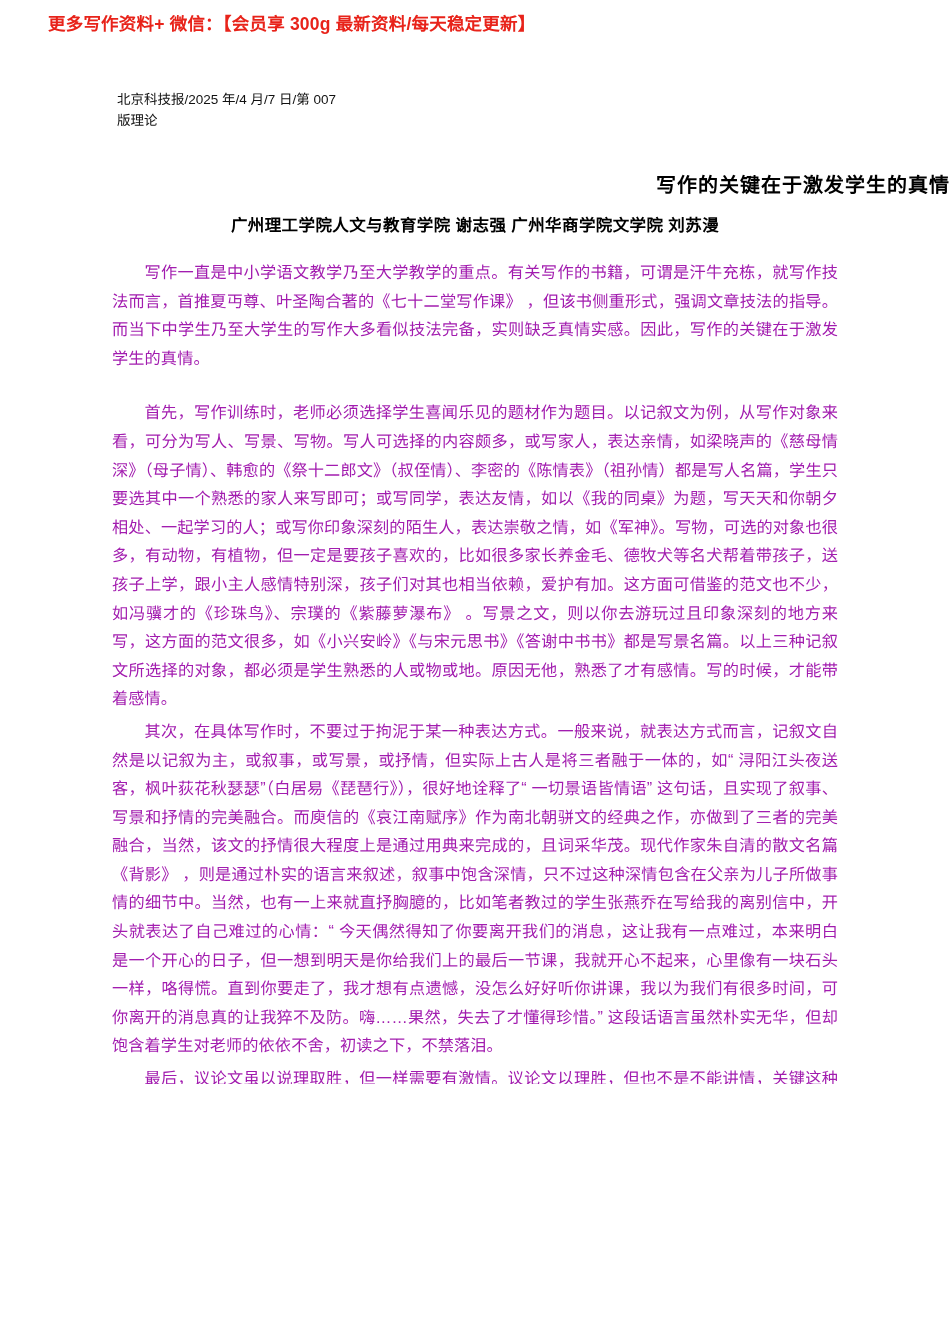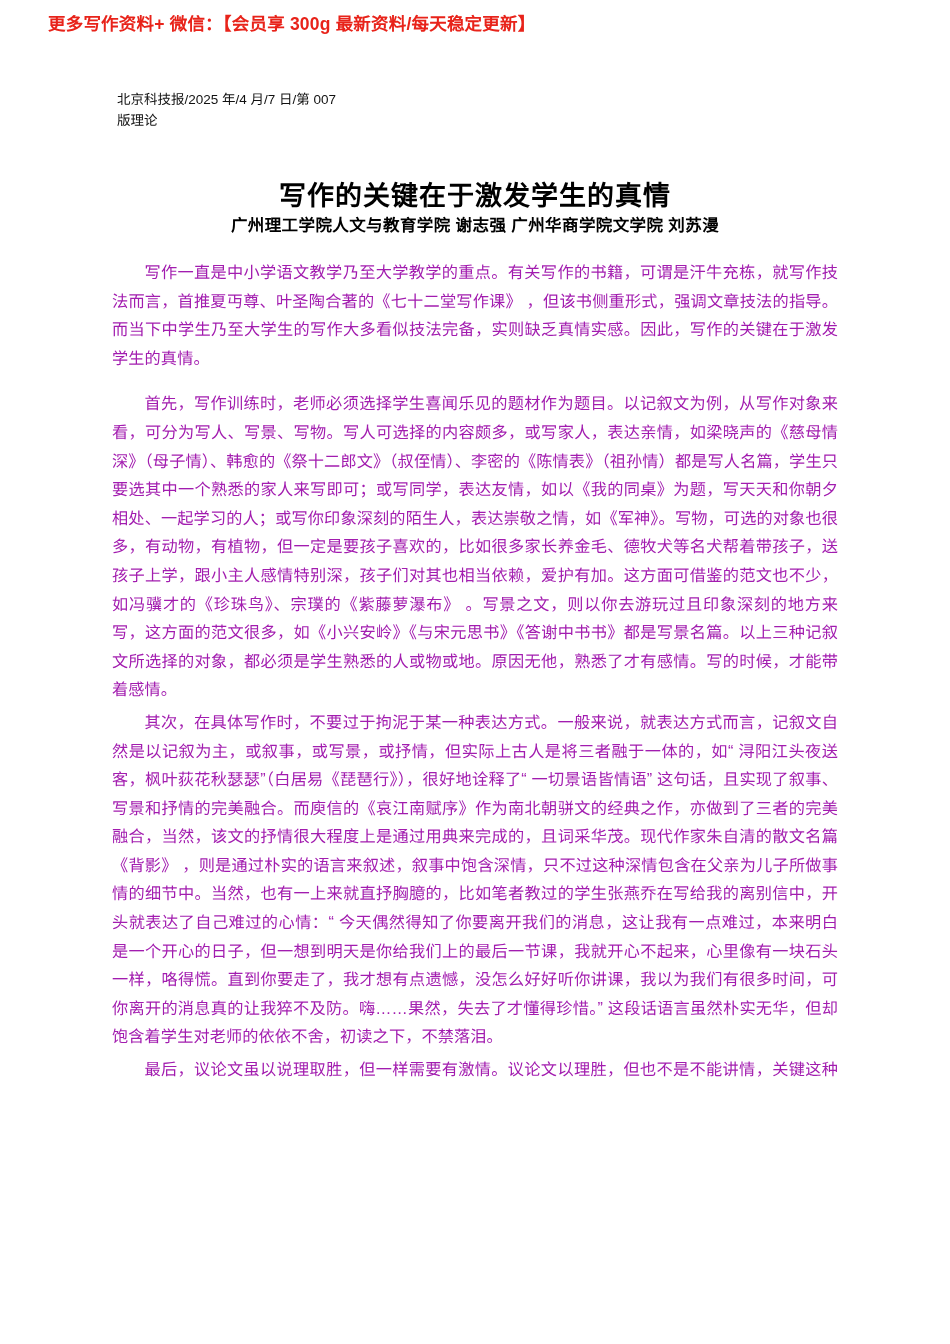--- a/index.html
+++ b/index.html
@@ -47,22 +47,22 @@
     line-height: 21px;
     color: #111111;
   }
 
   
   .article-title {
     position: absolute;
     left: 0;
     top: 156px;
     width: 950px;
-    text-align: center;
-    font-size: 27px;
+    text-align: right;
+    font-size: 20px;
     font-weight: bold;
     letter-spacing: 1px;
     color: #000000;
   }
 
   
   .author-line {
     position: absolute;
     left: 0;
     top: 212px;
@@ -88,21 +88,21 @@
     text-align: justify;
     text-justify: inter-ideograph;
     text-indent: 2em;
     color: #a21caf;
     letter-spacing: 0.1px;
   }
   .para + .para {
     margin-top: 4px;
   }
   .para.gap-above {
-    margin-top: 17px;
+    margin-top: 26px;
   }
 
   
   .page-number {
     position: absolute;
     left: 0;
     top: 1137px;
     width: 838px;
     text-align: center;
     font-size: 15px;

